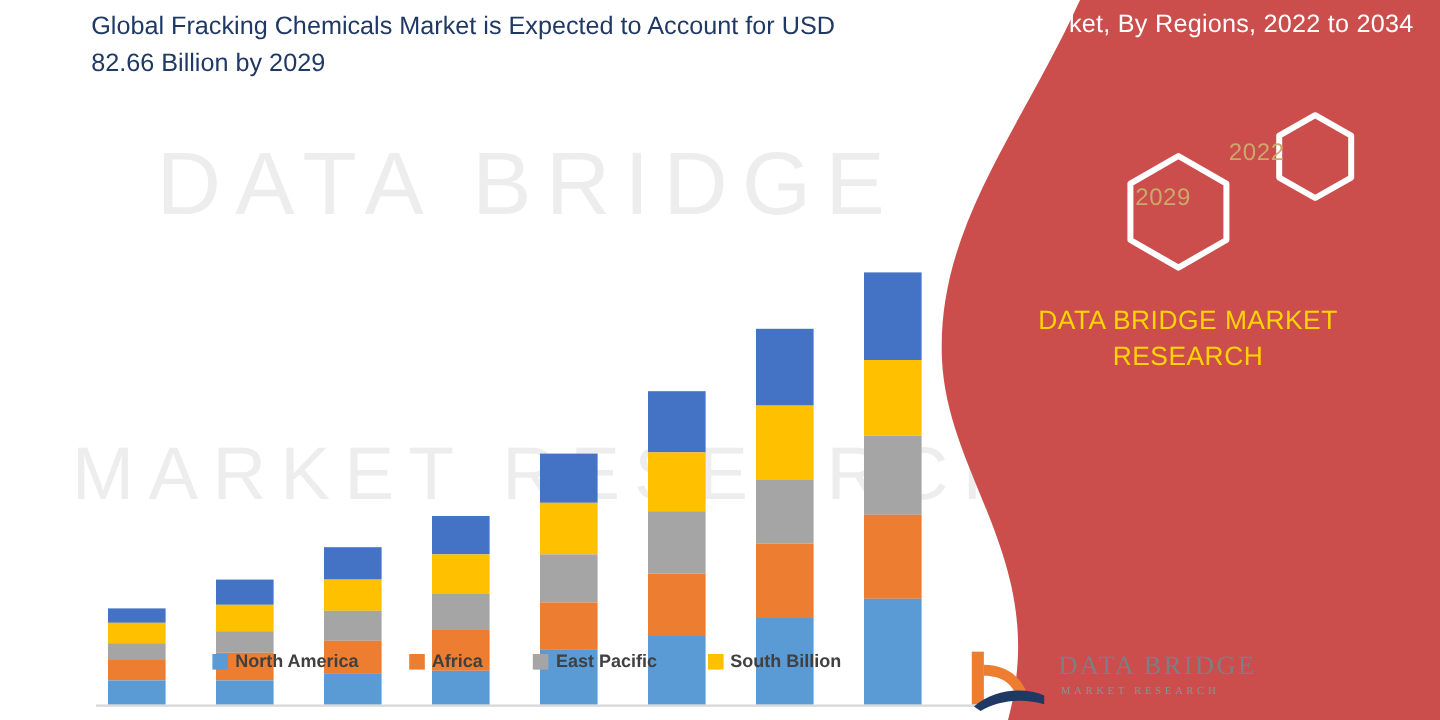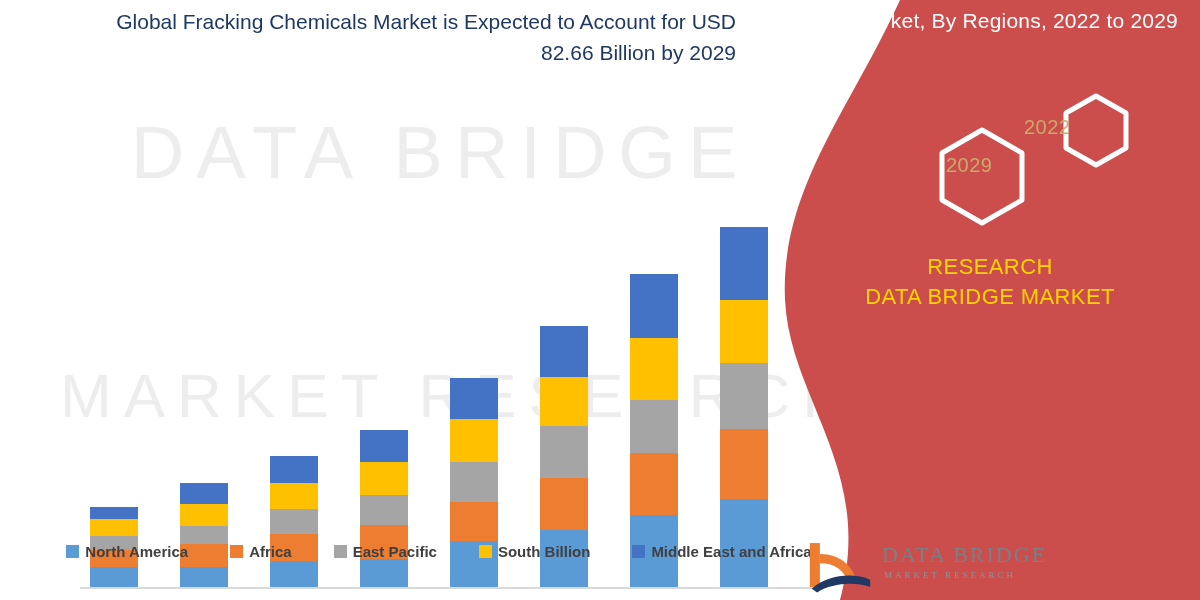--- a/index.html
+++ b/index.html
@@ -47,21 +47,21 @@
     font-size:22px;letter-spacing:2px;font-family:"Liberation Serif", serif;
   }
   .logo-sub{
     position:absolute;left:76px;top:36px;color:#8d9197;
     font-size:9px;letter-spacing:3px;font-family:"Liberation Serif", serif;
   }
 
   
   .chart-title{
     position:absolute;top:6px;left:76px;width:660px;
-    text-align:right;color:#1f3864;
+    text-align:left;color:#1f3864;
     font-size:21px;line-height:31px;font-weight:400;
   }
 
   .watermark{
     position:absolute;left:60px;top:110px;width:760px;height:370px;
     pointer-events:none;overflow:hidden;
   }
   .wm-line{
     position:absolute;left:0;width:760px;text-align:center;
     color:#ededed;font-size:74px;letter-spacing:12px;font-weight:400;
@@ -193,45 +193,41 @@
         <span class="legend-label">Africa</span>
       </div>
       <div class="legend-item">
         <span class="legend-swatch" style="background: rgb(165, 165, 165);"></span>
         <span class="legend-label">East Pacific</span>
       </div>
       <div class="legend-item">
         <span class="legend-swatch" style="background: rgb(255, 192, 0);"></span>
         <span class="legend-label">South Billion</span>
       </div>
-      <div class="legend-item">
-        <span class="legend-swatch" style="background: rgb(68, 114, 196);"></span>
-        <span class="legend-label">Middle East and Africa</span>
-      </div>
     </div>
 
   <div class="red-panel">
     <svg class="red-shape" viewBox="0 0 420 600" preserveAspectRatio="none">
       <path d="M 120 0 L 420 0 L 420 600 L 60 600 C 95 470 10 400 5 300 C 0 190 70 110 120 0 Z" fill="#CB4E4C"></path>
     </svg>
 
-    <div class="panel-title">Market, By Regions, 2022 to 2029</div>
+    <div class="panel-title">Market, By Regions, 2022 to 2034</div>
 
     <div class="hex-wrap">
       <svg viewBox="0 0 260 150" width="260" height="150">
         <polygon points="196,8 226,25 226,60 196,77 166,60 166,25" fill="none" stroke="#ffffff" stroke-width="5" stroke-linejoin="round"></polygon>
         <polygon points="82,42 122,65 122,112 82,135 42,112 42,65" fill="none" stroke="#ffffff" stroke-width="5" stroke-linejoin="round"></polygon>
       </svg>
       <div class="hex-label hex-2029-label">2029</div>
       <div class="hex-label hex-2022-label">2022</div>
     </div>
 
     <div class="brand">
+      <div>DATA BRIDGE MARKET</div>
       <div>RESEARCH</div>
-      <div>DATA BRIDGE MARKET</div>
     </div>
 
     <div class="logo-box">
       <svg viewBox="0 0 70 60" width="64" height="58" style="position:absolute;left:0;top:2px;">
         <rect x="2" y="6" width="11" height="48" fill="#ED7D31"></rect>
         <path d="M13 18 C 36 18 50 32 54 50 L 44 50 C 40 36 30 28 13 28 Z" fill="#ED7D31"></path>
         <path d="M4 56 C 22 40 50 38 68 46 L 68 54 C 50 48 26 50 10 60 Z" fill="#1F3864"></path>
       </svg>
       <div class="logo-text">DATA BRIDGE</div>
       <div class="logo-sub">MARKET RESEARCH</div>

